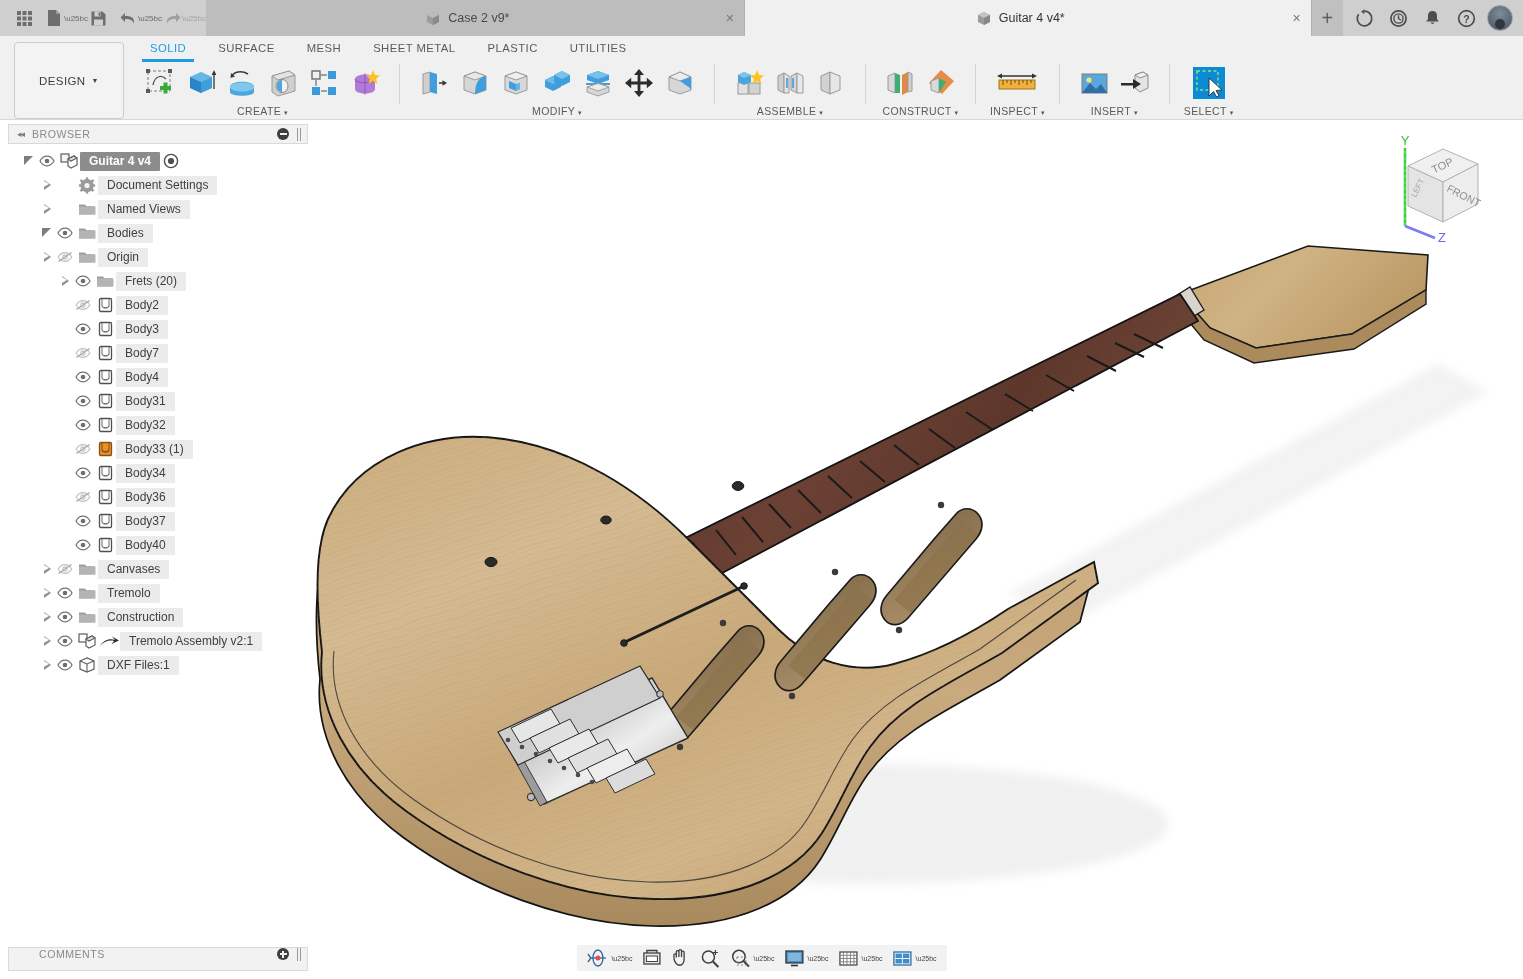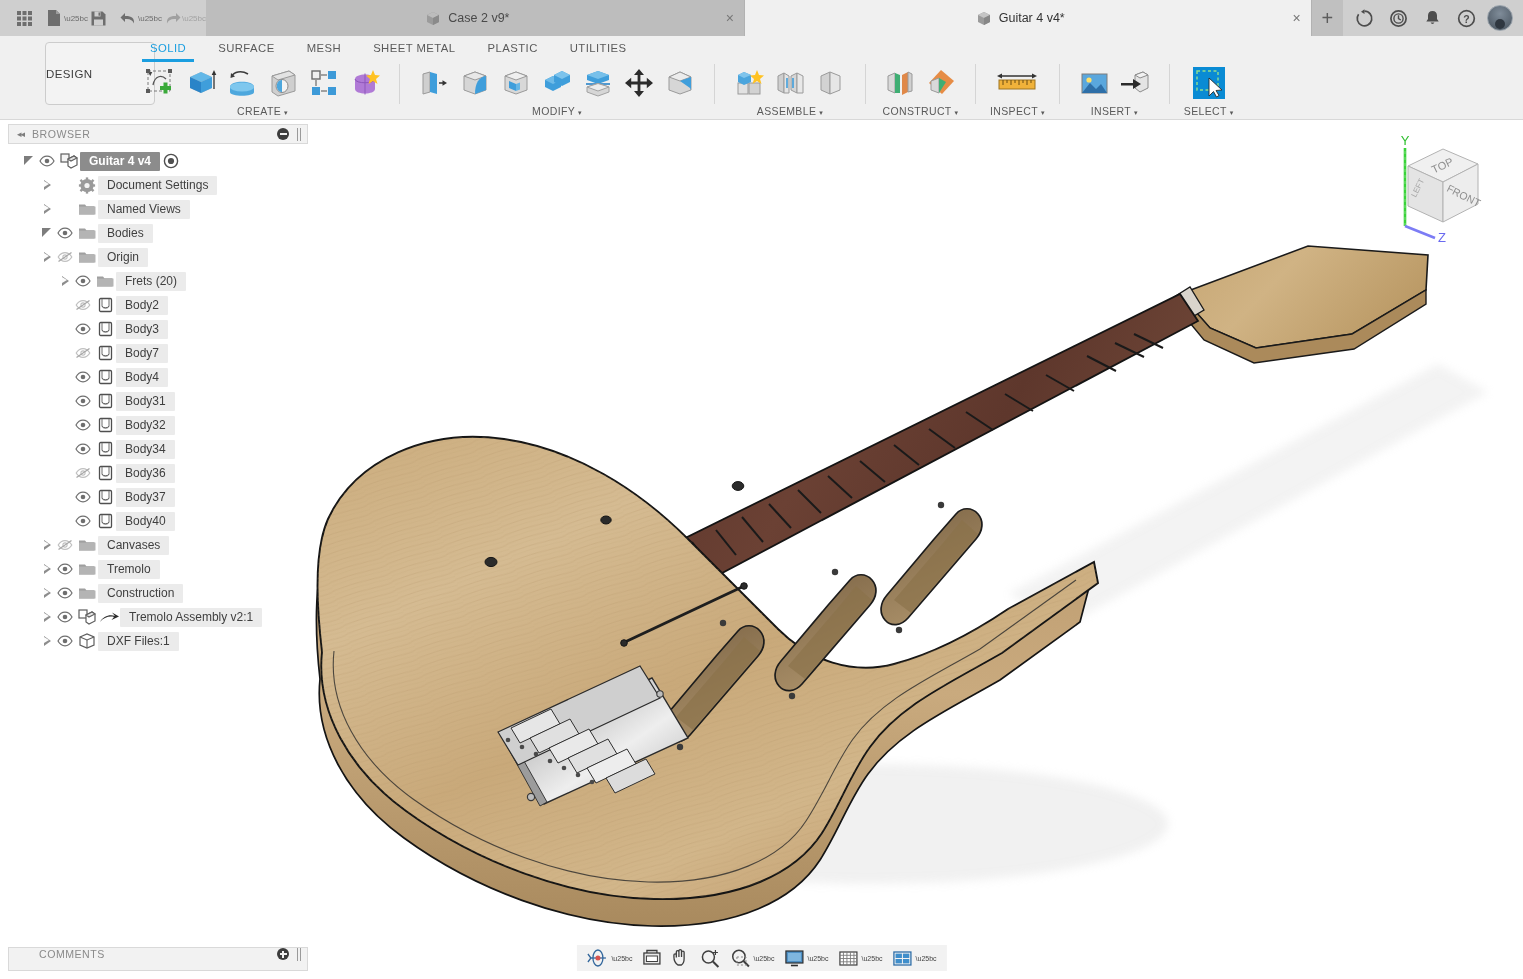--- a/index.html
+++ b/index.html
@@ -70,27 +70,26 @@
   .avatar .head { width: 10px; height: 10px; border-radius: 50%; background:#2f3740; margin-bottom: 1px; }
 
   
   #ribbon {
     position: absolute; left: 0; top: 36px; width: 1523px; height: 84px;
     background: #f0f0f0;
     border-bottom: 1px solid #d8d8d8;
   }
   #design-btn {
     position: absolute; left: 14px; top: 6px;
-    width: 110px; height: 63px;
+    width: 110px; height: 77px;
     border: 1px solid #cccccc; border-radius: 4px;
     background: #f3f3f3;
-    display: flex; align-items: center; justify-content: space-between;
+    display: flex; align-items: center; justify-content: center;
     font-size: 11.5px; letter-spacing: .4px; color: #3d3d3d;
     cursor: pointer;
-    margin-left: 31px;
   }
   #design-btn .cc { margin-left: 6px; font-size: 7px; color:#444; }
   #tabstrip {
     position: absolute; left: 134px; top: 0px; height: 22px;
     display: flex; align-items: center; gap: 0px;
   }
   .rtab {
     font-size: 11.3px; letter-spacing: .45px; color: #5a5a5a;
     padding: 4px 16px 3px 16px; cursor: pointer; position: relative;
   }
@@ -1052,20 +1051,38 @@
                 <path d="M5 1.8 L5 9 a3.6 2.2 0 0 0 7 0 L12 1.8" fill="none" stroke="#6c6c6c" stroke-width="1"></path>
                 <path d="M5 9.5 a3.6 2.2 0 0 0 7 0" fill="none" stroke="#6c6c6c" stroke-width="1"></path>
               </svg>
             </span>
             <span class="lbl">Body32</span>
           </div>
           <div class="node ind2">
             <span class="chev"></span>
             <span class="eye">
               <svg width="16" height="12" viewBox="0 0 16 12">
+                <path d="M8 1.6 C3.8 1.6 1.2 6 1.2 6 s2.6 4.4 6.8 4.4 S14.8 6 14.8 6 12.2 1.6 8 1.6 Z" fill="none" stroke="#c0c0c0" stroke-width="1.2"></path>
+                <circle cx="8" cy="6" r="2.1" fill="none" stroke="#c0c0c0" stroke-width="1.1"></circle>
+                <path d="M1.5 10.5 L14.5 1.5" stroke="#a8a8a8" stroke-width="1.3"></path>
+              </svg>
+            </span>
+            <span class="nico">
+              <svg width="17" height="16" viewBox="0 0 17 16">
+                <rect x="2.5" y="1.5" width="12" height="13" rx="1.2" fill="#e8922e" stroke="#8a4f10" stroke-width="1.3"></rect>
+                <path d="M5 1.8 L5 9 a3.6 2.2 0 0 0 7 0 L12 1.8" fill="none" stroke="#8a4f10" stroke-width="1.1"></path>
+                <path d="M5 9.5 a3.6 2.2 0 0 0 7 0" fill="none" stroke="#8a4f10" stroke-width="1.1"></path>
+              </svg>
+            </span>
+            <span class="lbl">Body33 (1)</span>
+          </div>
+          <div class="node ind2">
+            <span class="chev"></span>
+            <span class="eye">
+              <svg width="16" height="12" viewBox="0 0 16 12">
                 <path d="M8 1.2 C3.6 1.2 1 6 1 6 s2.6 4.8 7 4.8 S15 6 15 6 12.4 1.2 8 1.2 Z" fill="none" stroke="#6f6f6f" stroke-width="1.2"></path>
                 <circle cx="8" cy="6" r="2.3" fill="#6f6f6f"></circle>
               </svg>
             </span>
             <span class="nico">
               <svg width="17" height="16" viewBox="0 0 17 16">
                 <rect x="2.5" y="1.5" width="12" height="13" rx="1.2" fill="#ffffff" stroke="#4f4f4f" stroke-width="1.3"></rect>
                 <path d="M5 1.8 L5 9 a3.6 2.2 0 0 0 7 0 L12 1.8" fill="none" stroke="#6c6c6c" stroke-width="1"></path>
                 <path d="M5 9.5 a3.6 2.2 0 0 0 7 0" fill="none" stroke="#6c6c6c" stroke-width="1"></path>
               </svg>

